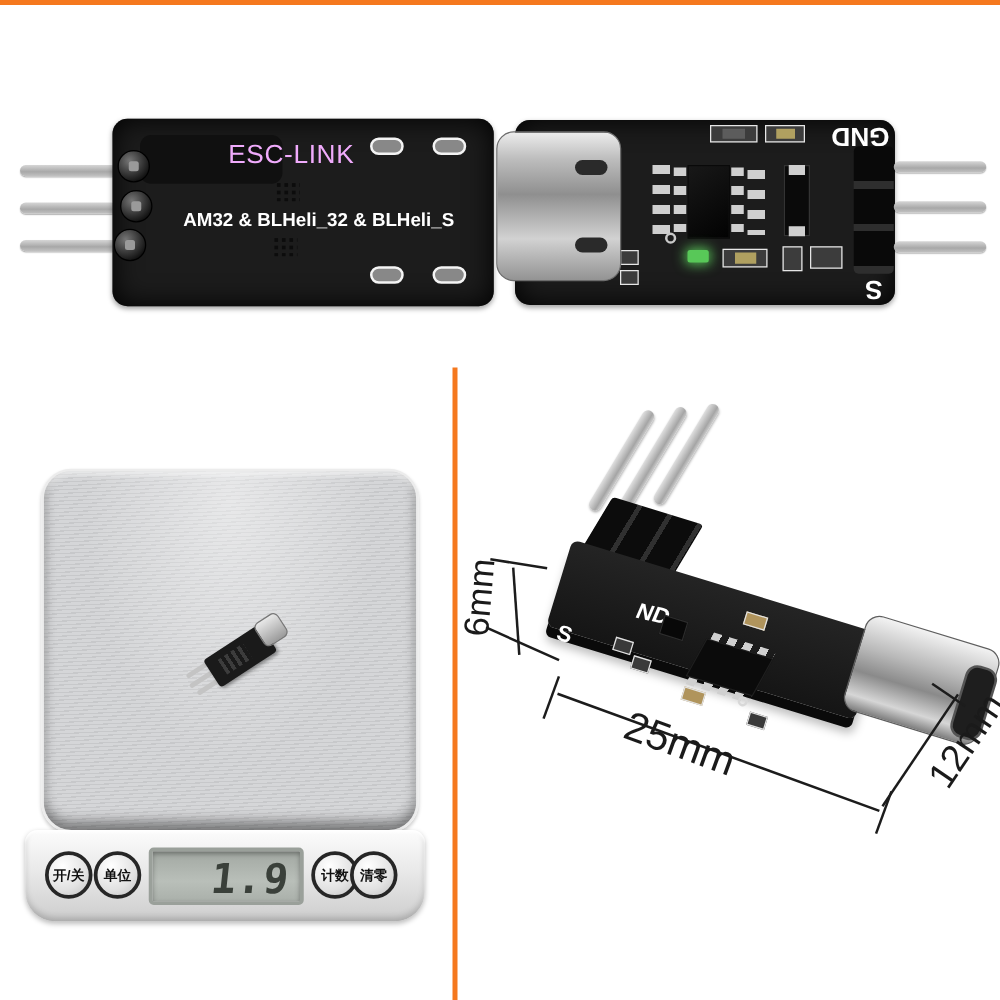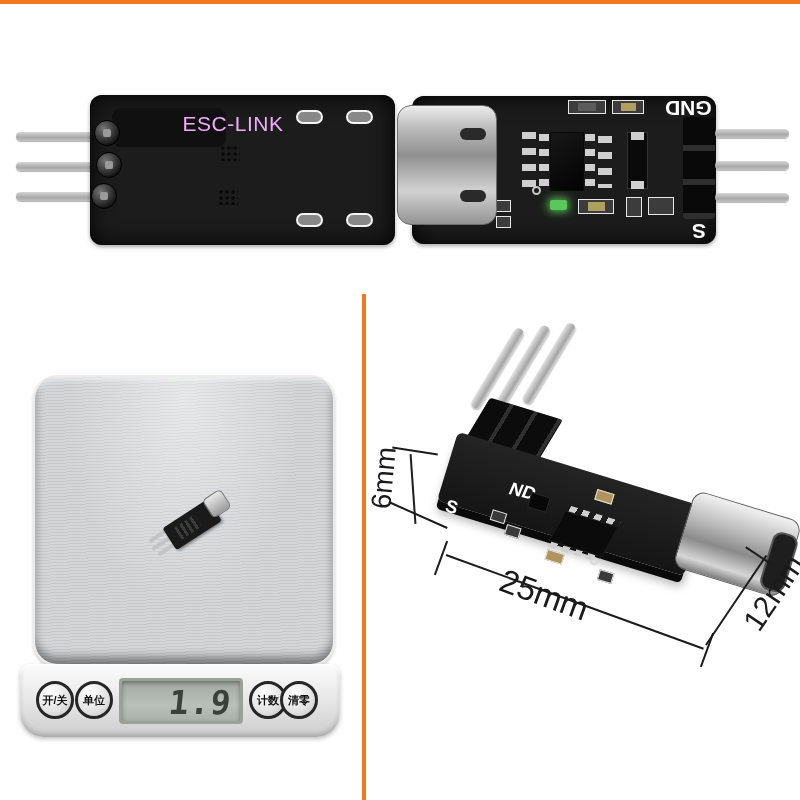--- a/index.html
+++ b/index.html
@@ -159,20 +159,21 @@
   <div class="module-front">
     <div class="pin-l p1"></div>
     <div class="pin-l p2"></div>
     <div class="pin-l p3"></div>
     <div class="pcb-front">
       <div class="dark-patch"></div>
       <div class="bump b1"></div>
       <div class="bump b2"></div>
       <div class="bump b3"></div>
       <div class="fp-title">ESC-LINK</div>
+      <div class="fp-sub">AM32 &amp; BLHeli_32 &amp; BLHeli_S</div>
       <div class="vias v1"></div>
       <div class="vias v2"></div>
       <div class="oval o1"></div>
       <div class="oval o2"></div>
       <div class="oval o3"></div>
       <div class="oval o4"></div>
     </div>
   </div>
 
   <div class="module-back">

